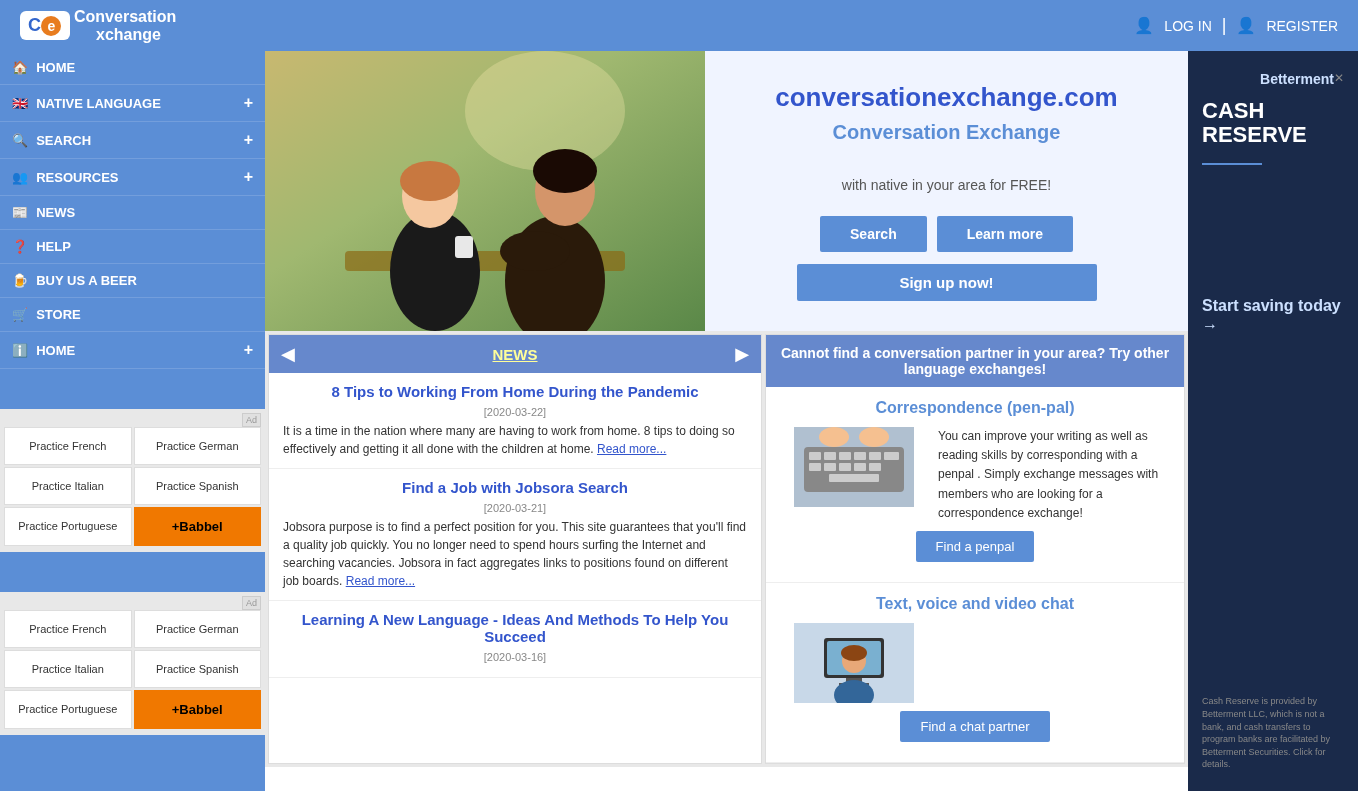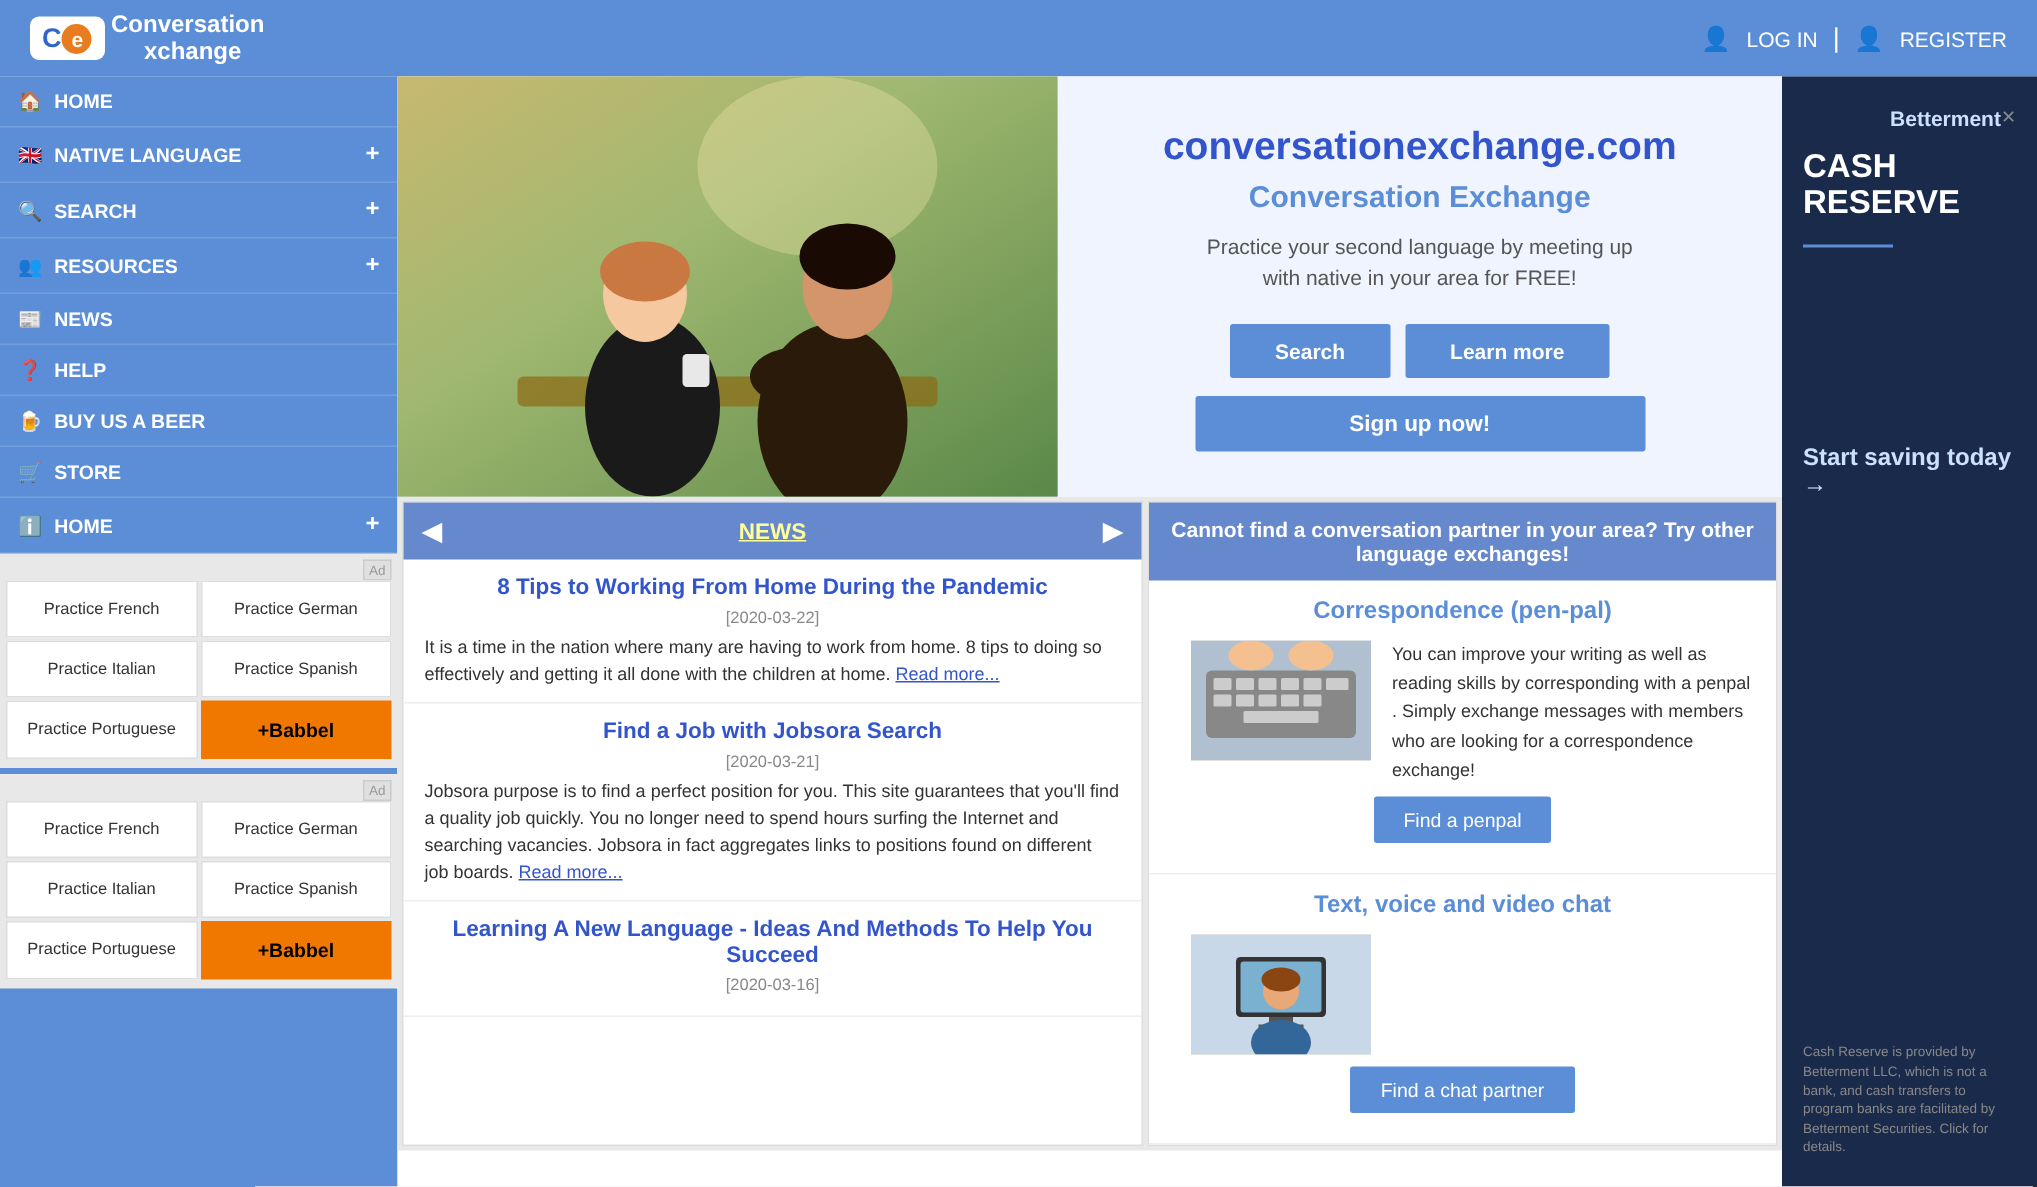--- a/index.html
+++ b/index.html
@@ -117,21 +117,21 @@
       font-size: 13px;
       font-weight: bold;
       cursor: pointer;
       grid-column: span 1;
     }
     .ad-label-row {
       display: flex;
       align-items: center;
       justify-content: space-between;
     }
-    .ad-section { margin-bottom: 4px; }
+    .ad-section { margin-bottom: 4px; margin-top: 40px; }
     .ad-badge {
       font-size: 9px;
       color: #999;
       background: #e0e0e0;
       padding: 1px 3px;
       border: 1px solid #ccc;
     }
 
     
     #content {
@@ -283,21 +283,21 @@
     }
     .right-section-title {
       color: #5b8ed6;
       font-size: 16px;
       font-weight: bold;
       text-align: center;
       margin-bottom: 10px;
     }
     .right-section-content {
       display: flex;
-      gap: 14px;
+      gap: 24px;
       padding-left: 14px;
     }
     .right-section-img {
       width: 120px;
       height: 80px;
       background: #ccc;
       flex-shrink: 0;
       display: flex;
       align-items: center;
       justify-content: center;
@@ -532,21 +532,21 @@
 
           <ellipse cx="300" cy="120" rx="32" ry="22" fill="#1a0a04"></ellipse>
 
           <ellipse cx="270" cy="200" rx="35" ry="20" fill="#2a1a0a"></ellipse>
         </svg>
       </div>
       <div id="hero-text">
         <div class="hero-site-name">conversationexchange.com</div>
         <div class="hero-title">Conversation Exchange</div>
         <div class="hero-subtitle">
-          <span>Practice your second language by meeting up</span><br>
+          <br>
           <span>with native in your area for FREE!</span>
         </div>
         <div class="hero-buttons-row">
           <button class="btn-hero">Search</button>
           <button class="btn-hero">Learn more</button>
         </div>
         <button class="btn-signup">Sign up now!</button>
       </div>
     </div>
 

